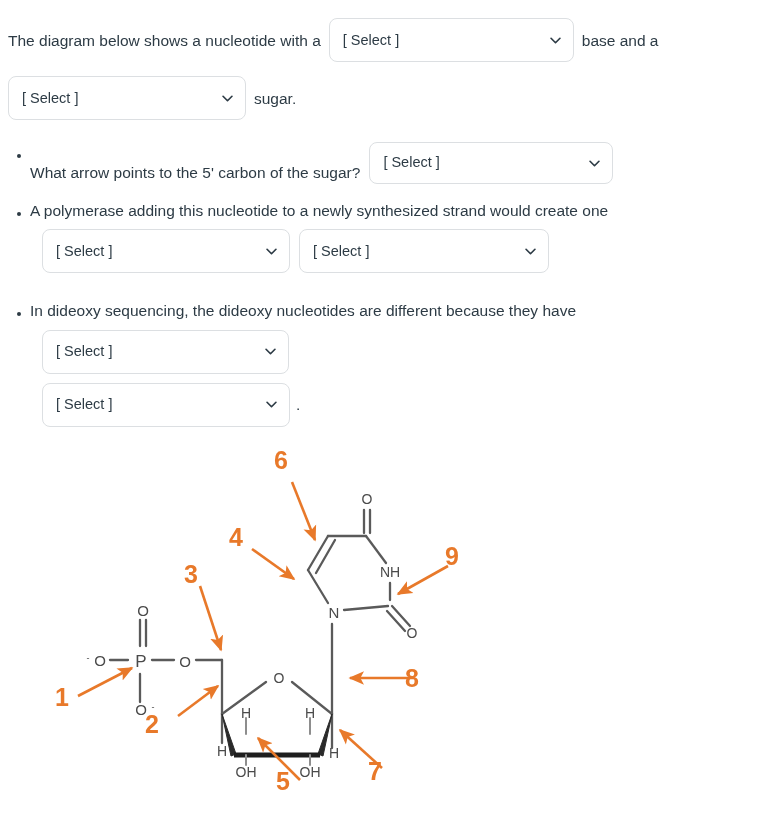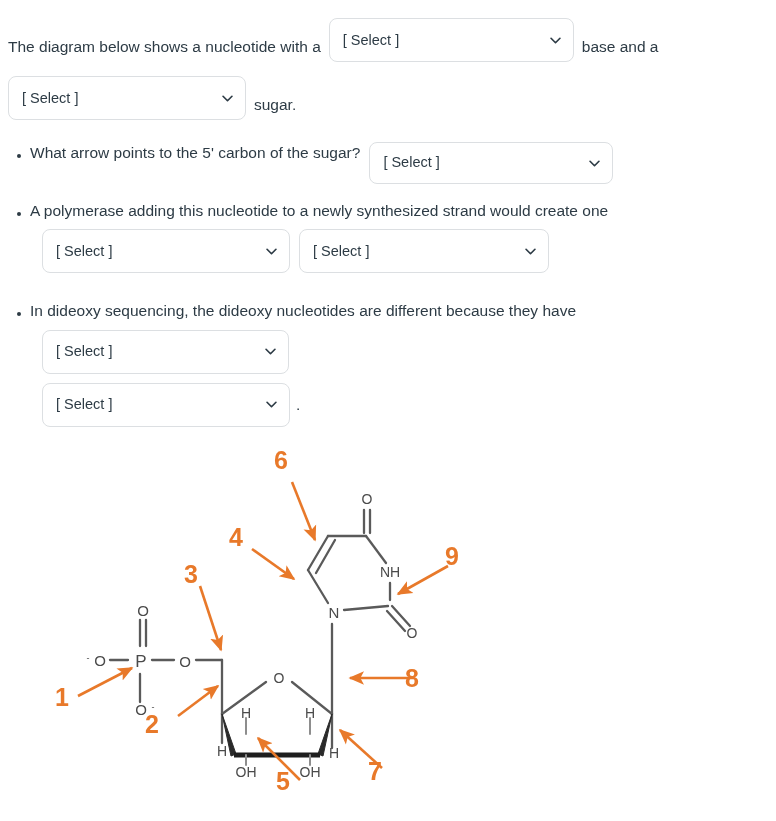--- a/index.html
+++ b/index.html
@@ -23,21 +23,21 @@
     width: 776px;
     height: 821px;
   }
 
   .prose {
     padding: 18px 14px 0 8px;
   }
 
   .intro-line {
     display: flex;
-    align-items: flex-end;
+    align-items: center;
     flex-wrap: wrap;
     gap: 16px 8px;
     line-height: 2.0;
   }
 
   .txt {
     white-space: pre-wrap;
   }
 
   
@@ -93,21 +93,21 @@
     position: absolute;
     left: -13px;
     top: 12px;
     width: 4px;
     height: 4px;
     border-radius: 50%;
     background: #2d3b45;
   }
   .row {
     display: flex;
-    align-items: flex-start;
+    align-items: flex-end;
     flex-wrap: wrap;
     gap: 10px 9px;
   }
   .row-sub {
     display: flex;
     align-items: center;
     flex-wrap: wrap;
     gap: 0 9px;
     margin-top: 7px;
     padding-left: 12px;

